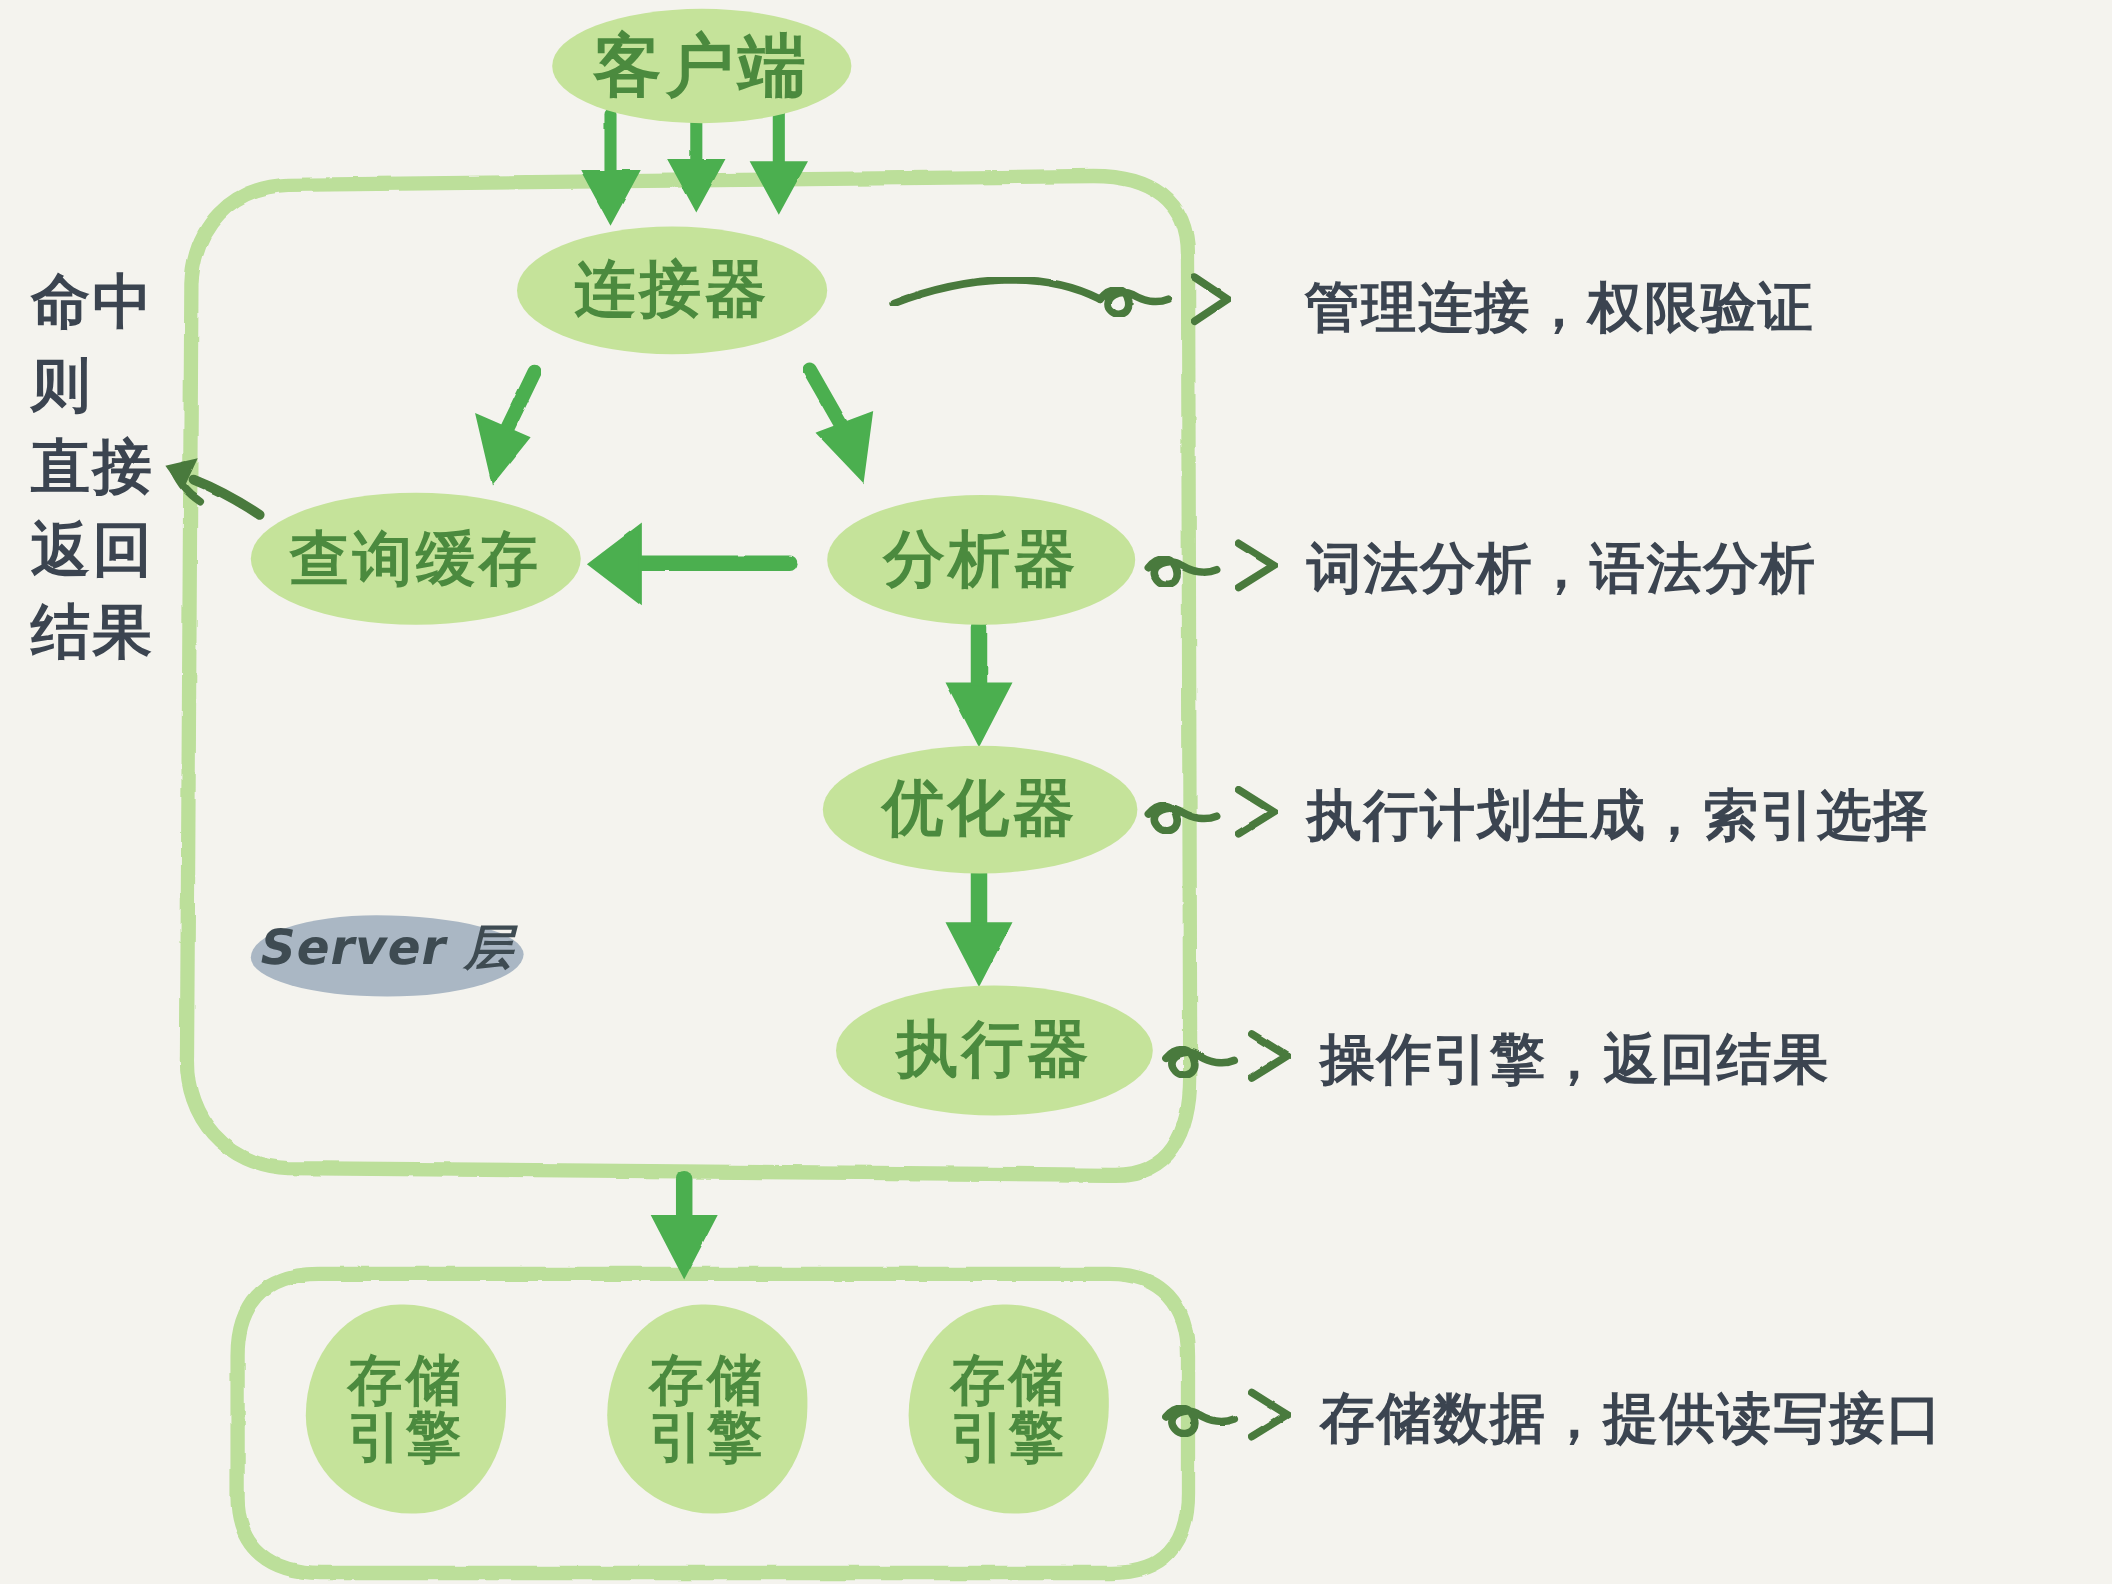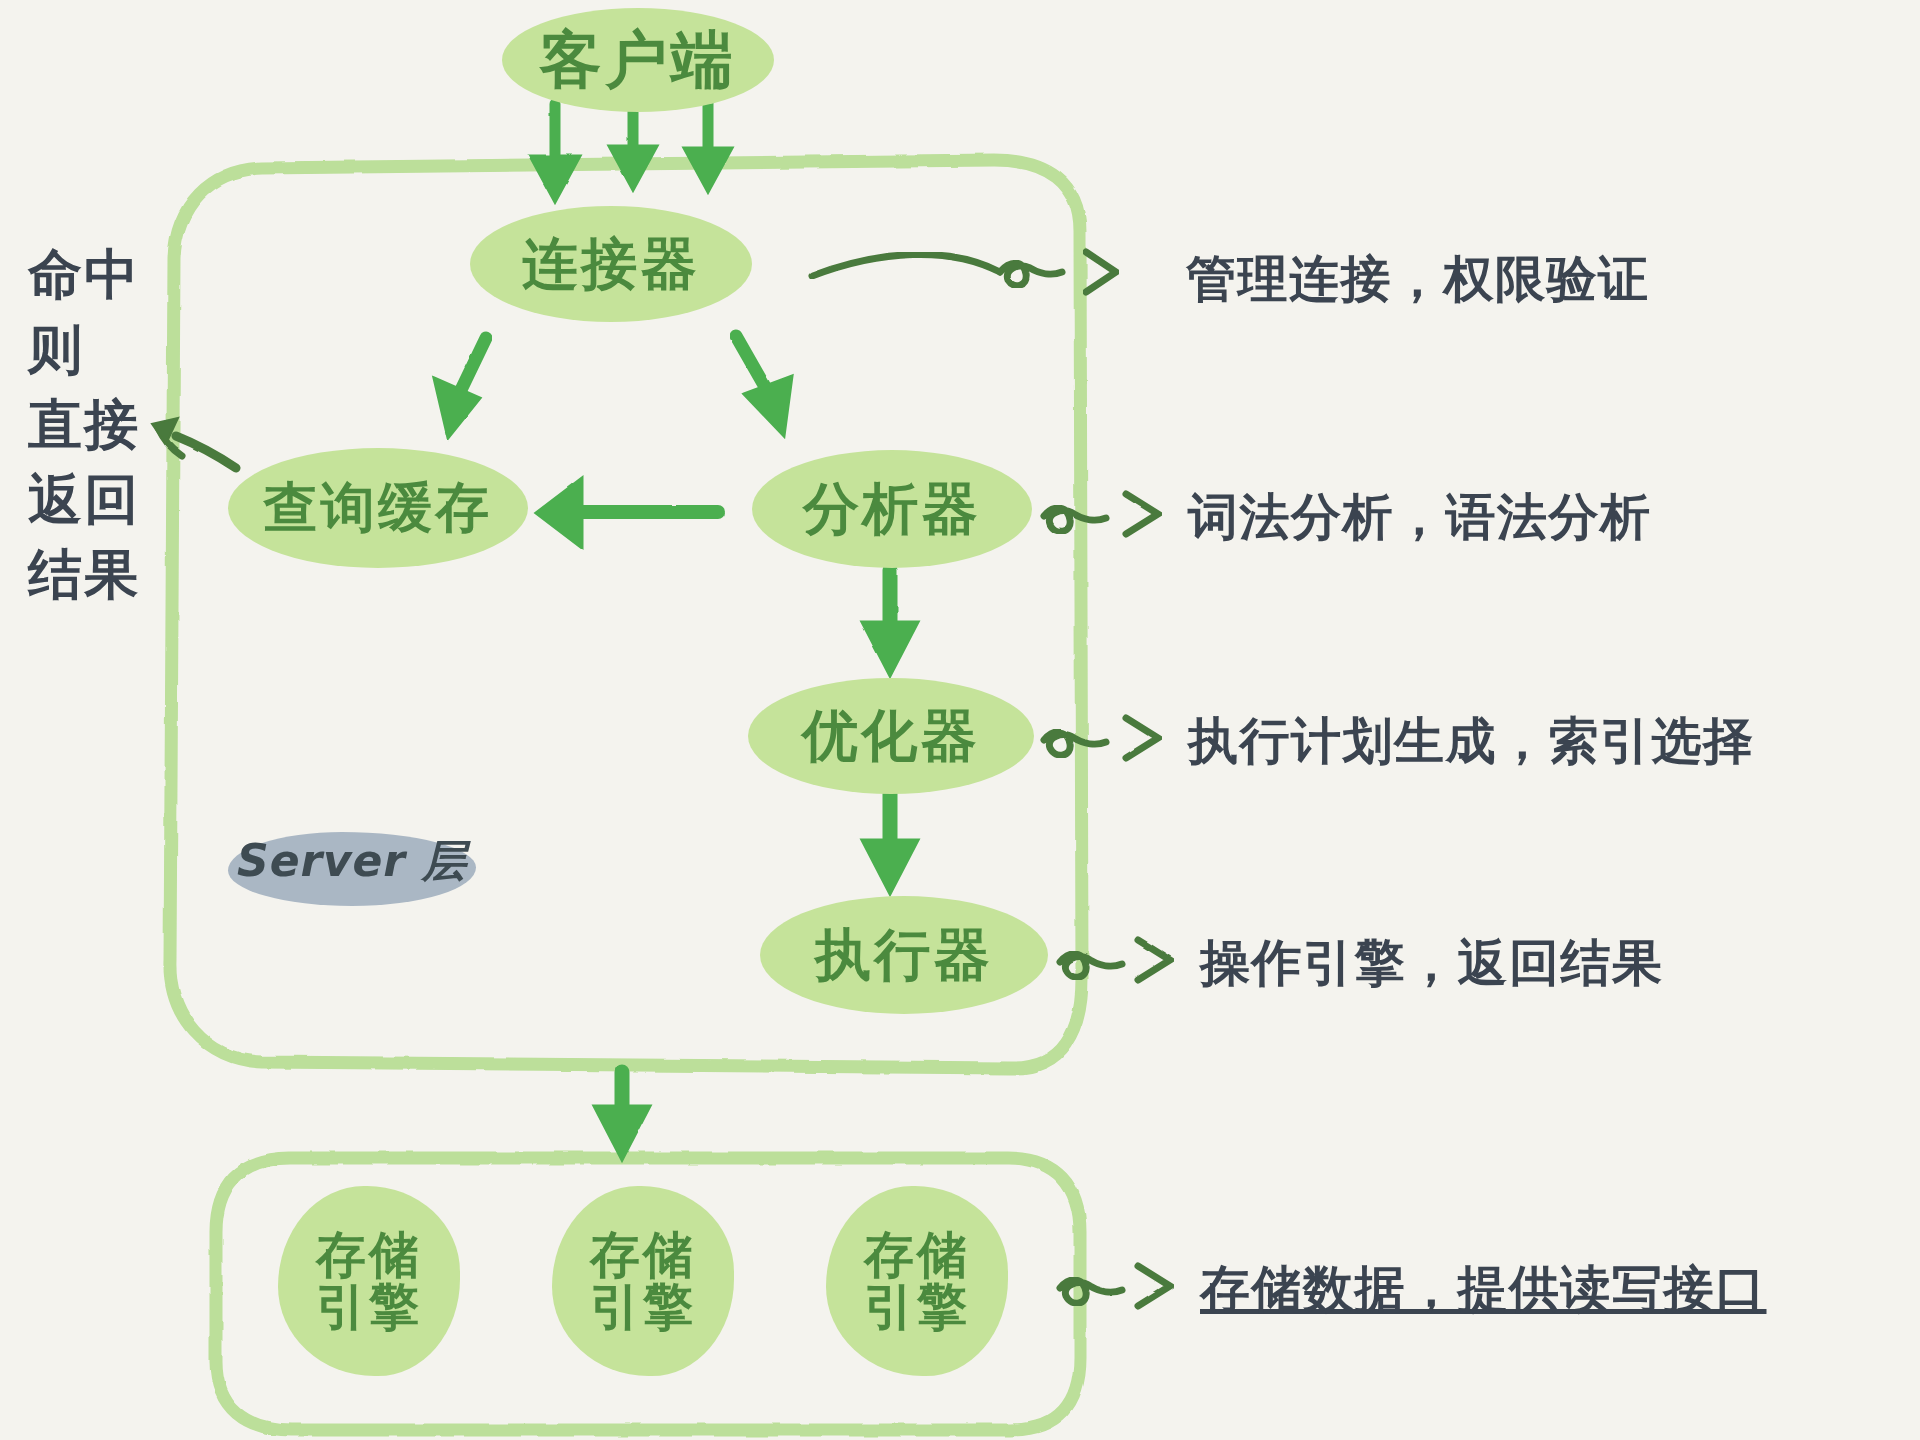--- a/index.html
+++ b/index.html
@@ -277,15 +277,15 @@
   </div>
 
   <div class="anno" style="left:1186px;top:246px;">管理连接，权限验证</div>
 
   <div class="anno" style="left:1188px;top:484px;">词法分析，语法分析</div>
 
   <div class="anno" style="left:1188px;top:708px;">执行计划生成，索引选择</div>
 
   <div class="anno" style="left:1200px;top:930px;">操作引擎，返回结果</div>
 
-  <div class="anno" style="left:1200px;top:1256px;text-decoration:underline;">存储数据，提供读写接口</div>
+  <div class="anno" style="left:1200px;top:1256px;">存储数据，提供读写接口</div>
 
 </div>
 
 </body></html>

